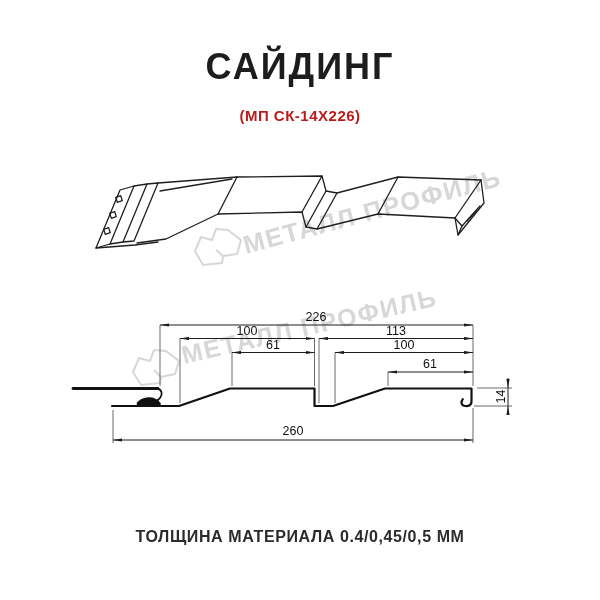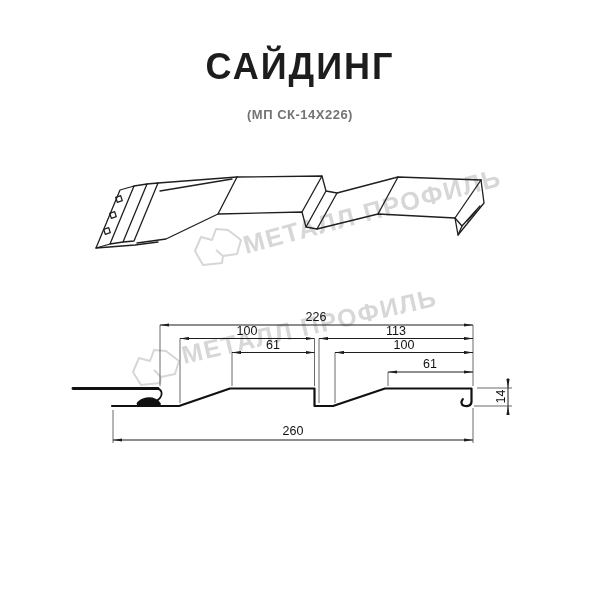--- a/index.html
+++ b/index.html
@@ -3,21 +3,21 @@
 <meta charset="utf-8">
 <style>
   html,body{margin:0;padding:0;}
   .page{
     position:relative;width:600px;height:600px;background:#ffffff;
     overflow:hidden;font-family:"Liberation Sans",sans-serif;
   }
   .hdr{position:absolute;left:0;width:600px;text-align:center;color:#1d1d1d;}
   .title{top:46px;font-size:36px;font-weight:bold;letter-spacing:2px;}
   .subtitle{top:88px;font-size:17px;font-weight:bold;letter-spacing:1.2px;color:#222;}
-  .code{top:107px;font-size:13px;font-weight:bold;letter-spacing:.5px;color:#737373;}
+  .code{top:107px;font-size:15px;font-weight:bold;letter-spacing:.5px;color:#b91c1c;}
   .footer{top:528px;font-size:16px;font-weight:bold;letter-spacing:.6px;color:#2b2b2b;}
   svg.art{position:absolute;left:0;top:0;}
   .wm-text{font-weight:bold;letter-spacing:1.5px;}
   .dim-label{font-size:12.5px;fill:#111;}
 </style>
 </head>
 <body>
 
 <div class="page">
 
@@ -130,13 +130,14 @@
         <text class="dim-label" x="396" y="334.5">113</text>
         <text class="dim-label" x="273" y="348.5">61</text>
         <text class="dim-label" x="404" y="348.5">100</text>
         <text class="dim-label" x="430" y="368">61</text>
         <text class="dim-label" x="293" y="435">260</text>
         <text class="dim-label" transform="translate(504.5,396.5) rotate(-90)">14</text>
       </g>
     </g>
   </svg>
 
+  <div class="hdr footer">ТОЛЩИНА МАТЕРИАЛА 0.4/0,45/0,5 ММ</div>
 </div>
 
 </body></html>

